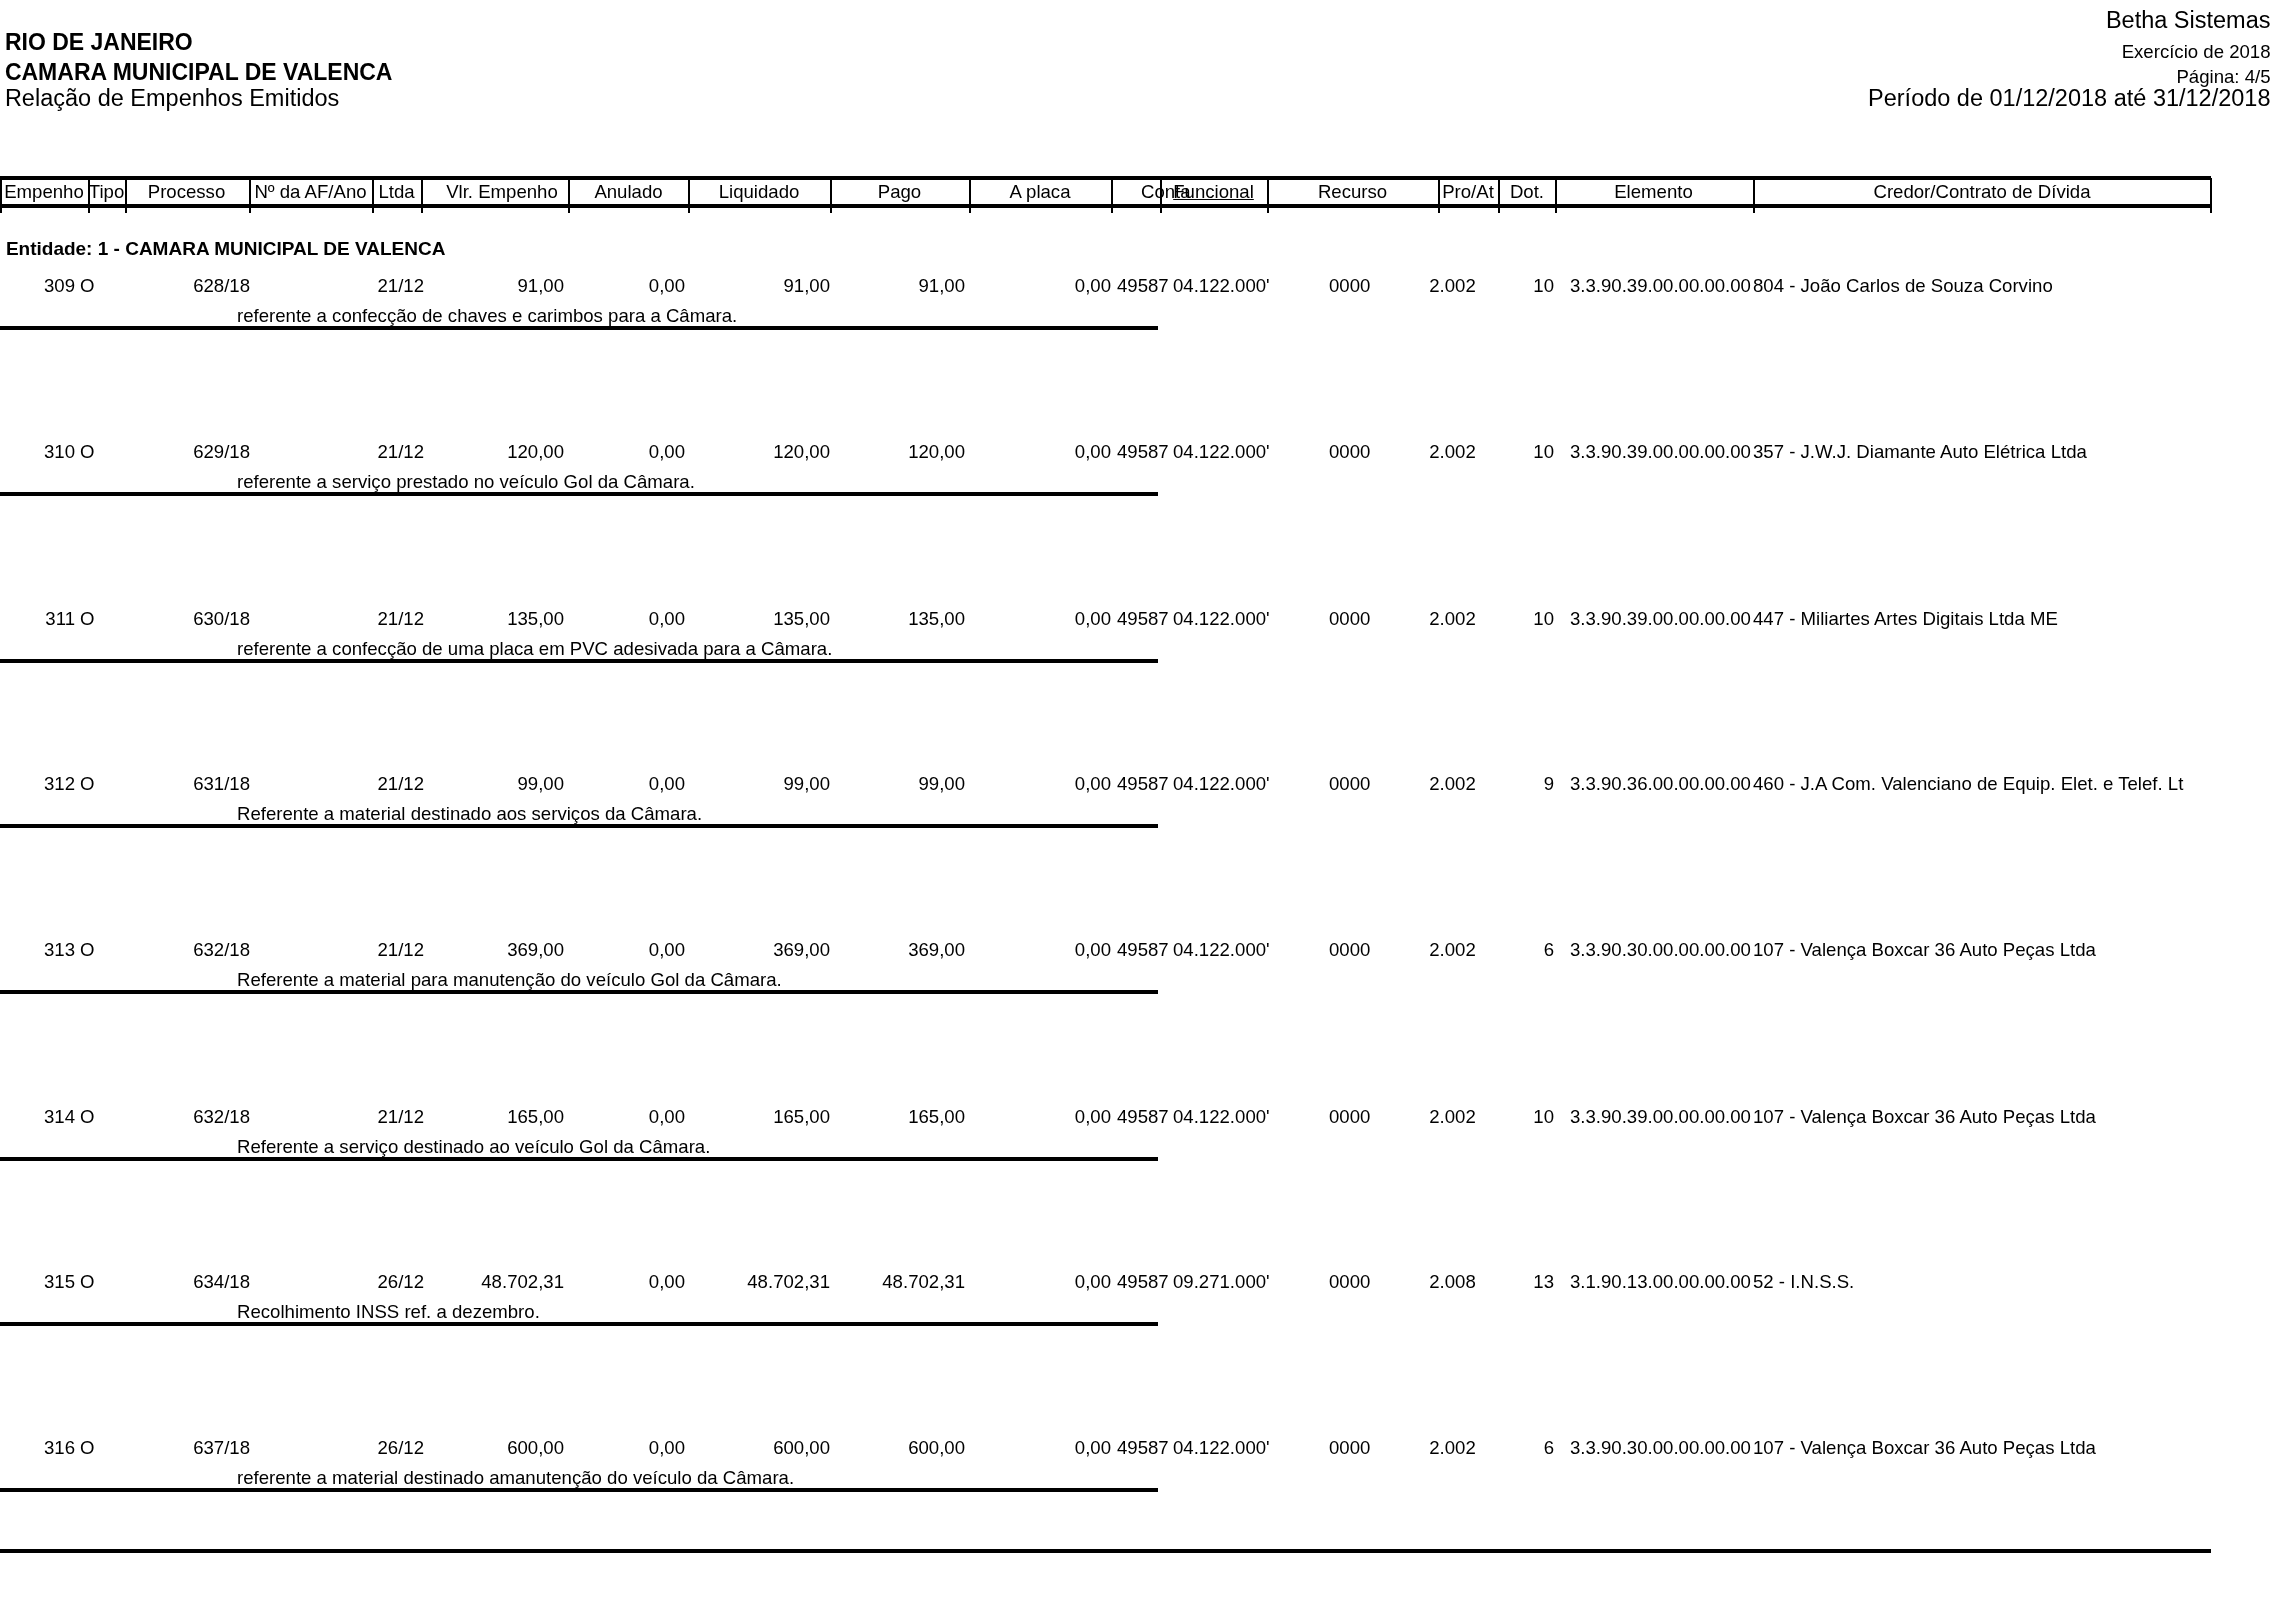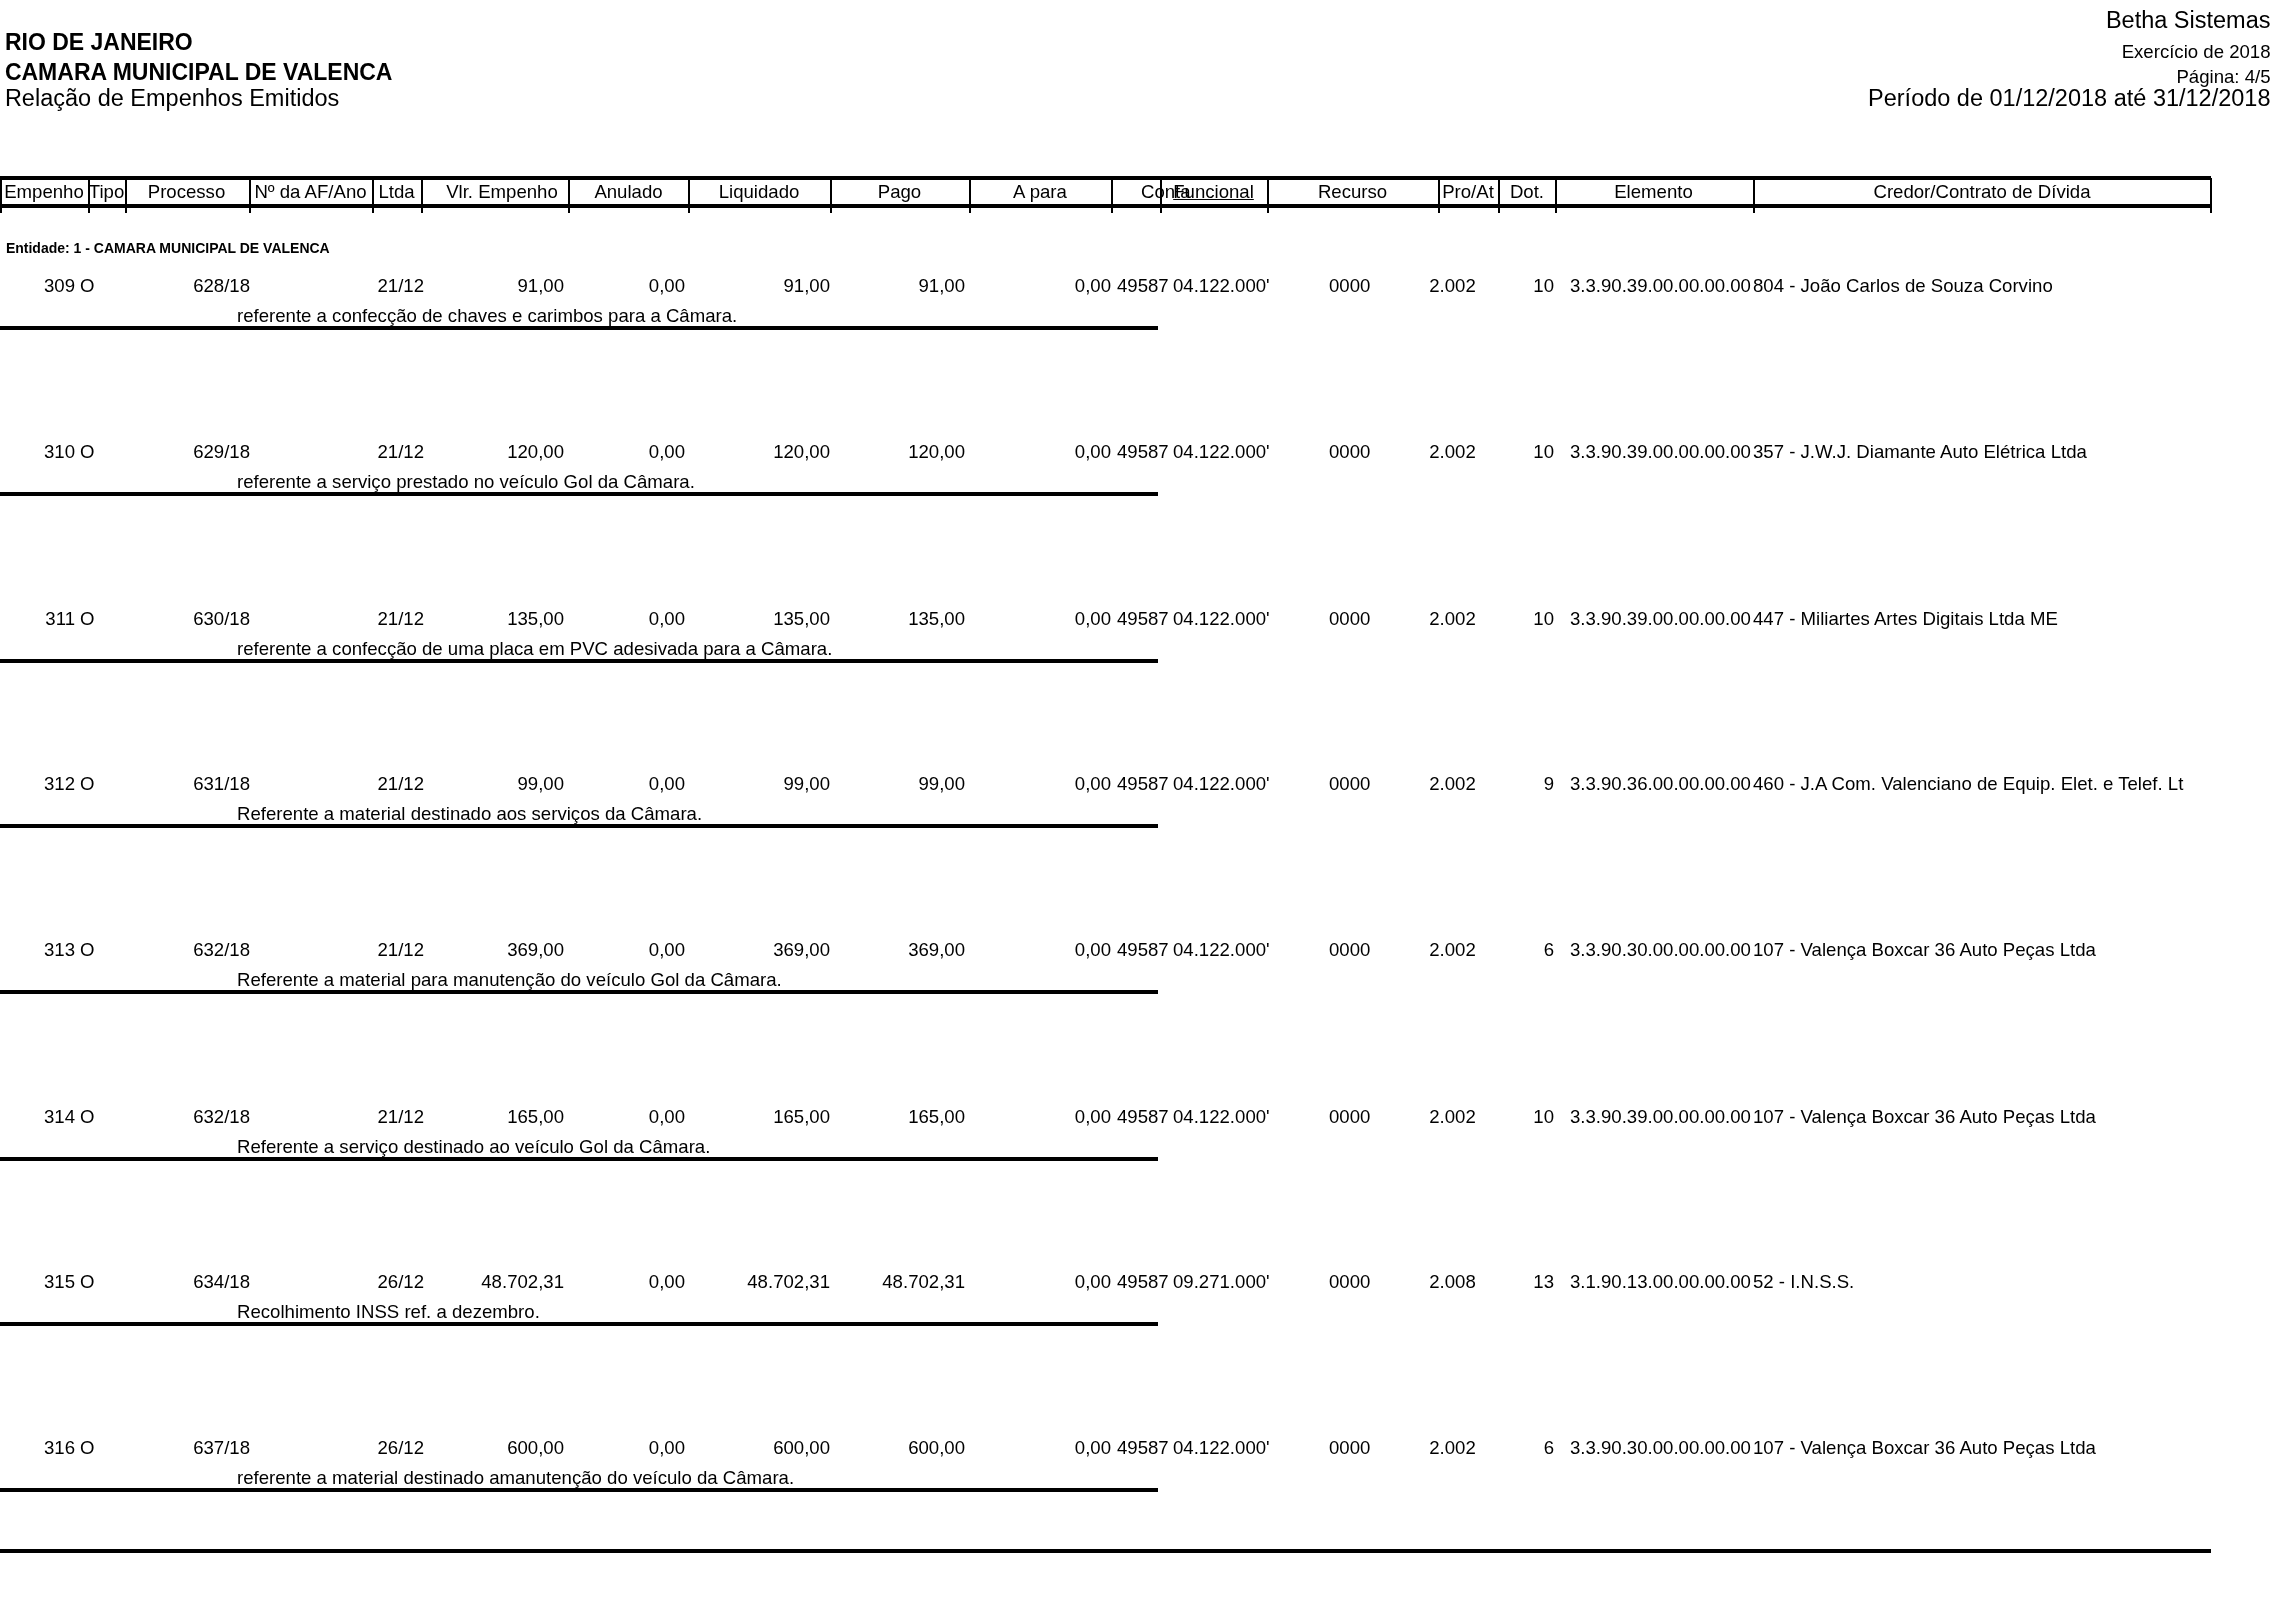--- a/index.html
+++ b/index.html
@@ -9,21 +9,21 @@
     background:#ffffff;
     color:#000000;
     font-family:"Liberation Sans", sans-serif;
     overflow:hidden;
   }
   .abs { position:absolute; white-space:nowrap; }
   .r { text-align:right; }
   .t-bold { font-weight:700; }
   .s26 { font-size:23px; line-height:27.4px; }
   .s24 { font-size:23.5px; line-height:25.5px; }
-  .s20 { font-size:14px; line-height:21.6px; }
+  .s20 { font-size:19px; line-height:21.6px; }
   .s19 { font-size:18.6px; line-height:21.6px; }
 
   .hline { position:absolute; left:0; width:2211px; height:3.9px; background:#000; }
 
   #thead { position:absolute; left:0; top:0; width:2293px; height:0; }
   .th {
     position:absolute; top:180px; height:23.5px; line-height:23.5px;
     font-size:18.6px; text-align:center; white-space:nowrap; overflow:hidden;
   }
   .vline { position:absolute; top:178px; width:2px; height:35px; background:#000; }
@@ -77,21 +77,21 @@
   <div id="thead">
       <div class="th" style="left: 0px; width: 88px;">Empenho</div>
       <div class="th" style="left: 88px; width: 37px;">Tipo</div>
       <div class="th" style="left: 125px; width: 123px;">Processo</div>
       <div class="th" style="left: 249px; width: 123px;">Nº da AF/Ano</div>
       <div class="th" style="left: 372px; width: 49px;">Ltda</div>
       <div class="th" style="left: 421px; width: 162px;">Vlr. Empenho</div>
       <div class="th" style="left: 568px; width: 121px;">Anulado</div>
       <div class="th" style="left: 688px; width: 142px;">Liquidado</div>
       <div class="th" style="left: 830px; width: 139px;">Pago</div>
-      <div class="th" style="left: 969px; width: 142px;">A para</div>
+      <div class="th" style="left: 969px; width: 142px;">A placa</div>
       <div class="th" style="left: 1111px; width: 49px; margin-left: 30px;">Conta</div>
       <div class="th" style="left: 1160px; width: 107px; text-decoration: underline;">Funcional</div>
       <div class="th" style="left: 1267px; width: 171px;">Recurso</div>
       <div class="th" style="left: 1438px; width: 60px;">Pro/At</div>
       <div class="th" style="left: 1498px; width: 58px;">Dot.</div>
       <div class="th" style="left: 1555px; width: 197px;">Elemento</div>
       <div class="th" style="left: 1753px; width: 458px;">Credor/Contrato de Dívida</div>
       <div class="vline" style="left: 0px;"></div>
       <div class="vline" style="left: 88px;"></div>
       <div class="vline" style="left: 125px;"></div>

